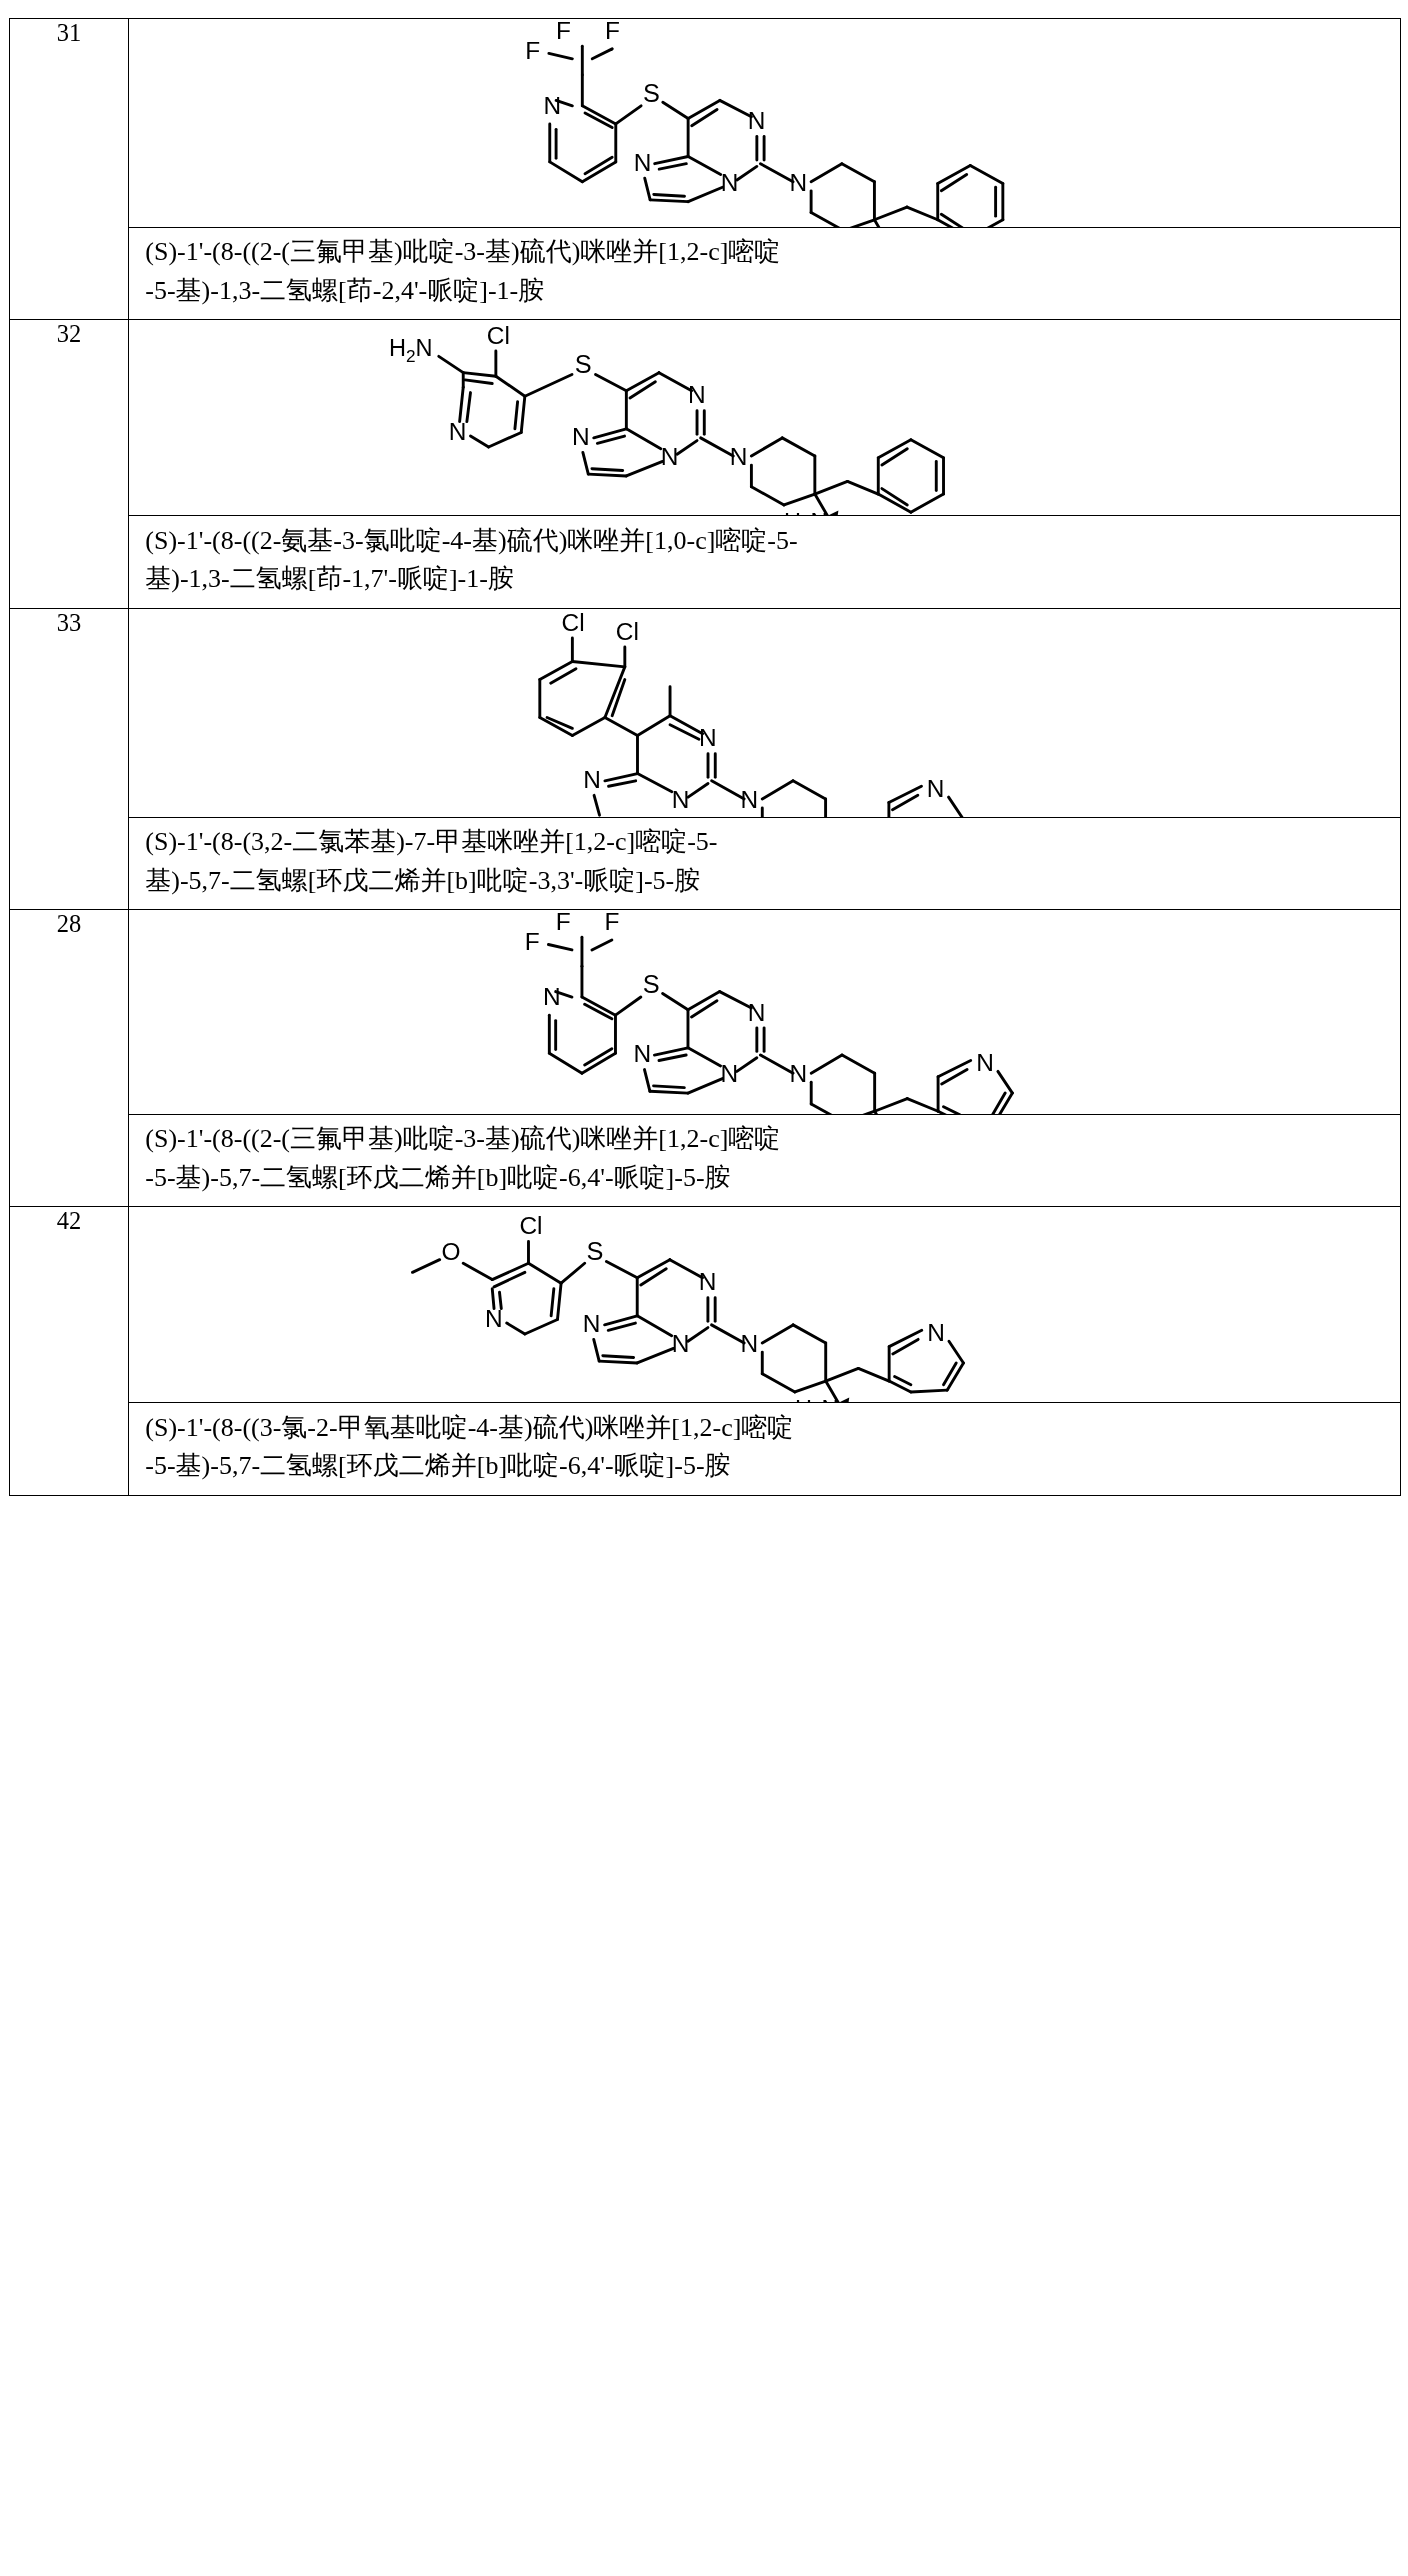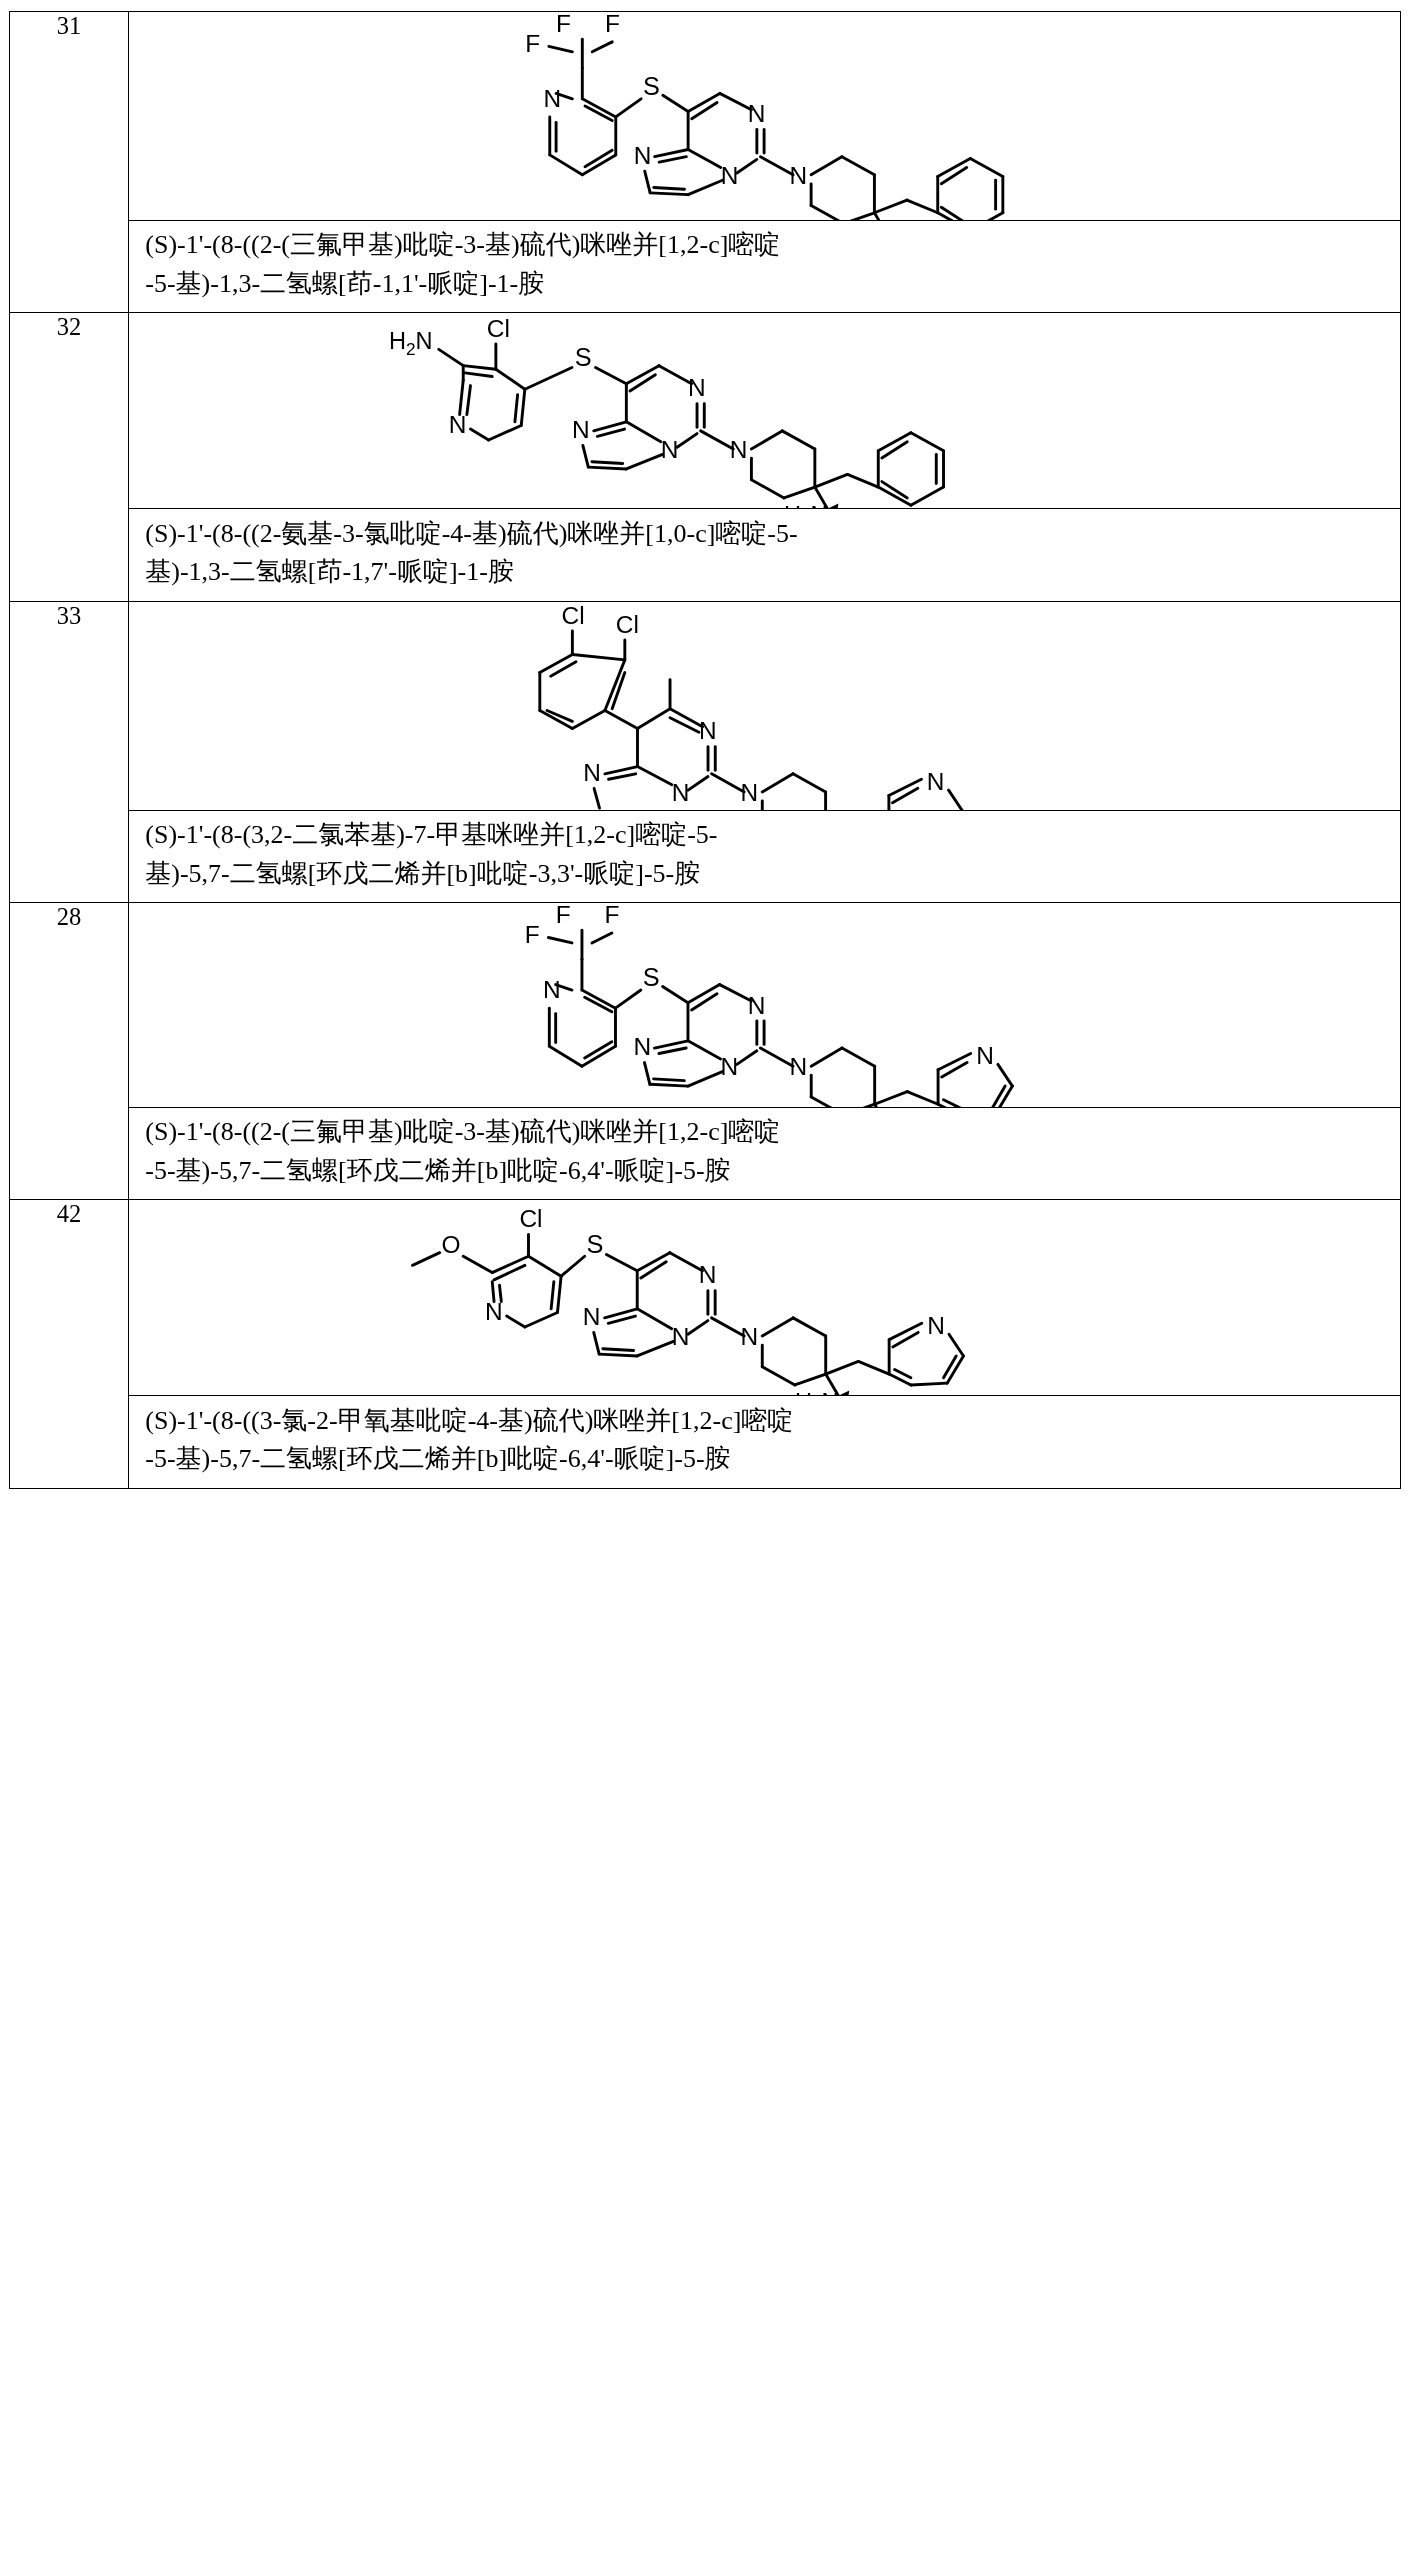--- a/index.html
+++ b/index.html
@@ -1,17 +1,17 @@
 <!DOCTYPE html>
 <html style="font-size:14.5px"><head>
 <meta charset="utf-8">
 <style>
   html,body{margin:0;padding:0;background:#fff;}
   body{width:1408px;height:2576px;font-family:"Liberation Serif","DejaVu Serif",serif;color:#000;}
-  .page{width:1408px;height:2408px;position:relative;box-sizing:border-box;padding:11px 9px;}
+  .page{width:1408px;height:2408px;position:relative;box-sizing:border-box;padding:18px 9px;}
   table.cmpd{border-collapse:collapse;width:1392px;table-layout:fixed;}
   table.cmpd td{border:1.8px solid #000;vertical-align:top;padding:0;}
   td.numcell{width:118px;text-align:center;font-size:24.5px;font-family:"Liberation Serif",serif;padding-top:12.7px;vertical-align:top;}
   td.structcell{padding:0;}
   .struct-wrap{width:100%;display:block;}
   .struct-wrap svg{display:block;margin:0 auto;}
   .namecell{border-top:1.8px solid #000;padding:5.4px 16.3px 9px 16.3px;
             font-size:26px;line-height:1.48;font-family:"Liberation Serif","DejaVu Serif",serif;}
   .nameline{display:block;white-space:nowrap;}
   text{font-family:"Liberation Sans","DejaVu Sans",sans-serif;}
@@ -94,21 +94,21 @@
         <line x1="828" y1="222" x2="792" y2="242"></line>
         <line x1="792" y1="242" x2="756" y2="222"></line>
                 <line x1="788" y1="234" x2="760" y2="216"></line>
 
         <text x="652" y="262" font-size="26" stroke="none" fill="#000">H<tspan font-size="19" dy="6">2</tspan><tspan dy="-6">N</tspan></text>
         <polygon points="700,246 712,240 710,254" fill="#000" stroke="none"></polygon>
       </svg>
     </div>
     <div class="namecell">
       <span class="nameline">(S)-1'-(8-((2-(三氟甲基)吡啶-3-基)硫代)咪唑并[1,2-c]嘧啶</span>
-      <span class="nameline">-5-基)-1,3-二氢螺[茚-1,1'-哌啶]-1-胺</span>
+      <span class="nameline">-5-基)-1,3-二氢螺[茚-2,4'-哌啶]-1-胺</span>
     </div>
   </td>
 </tr>
 
 <tr>
   <td class="numcell">
     <span>32</span>
   </td>
   <td class="structcell">
     <div class="struct-wrap">

